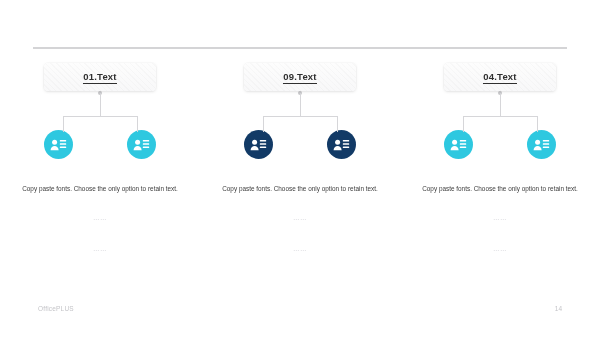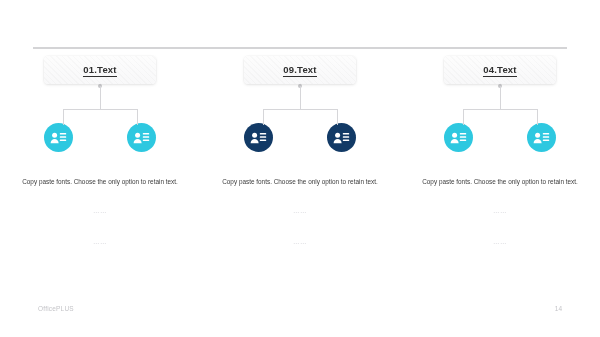--- a/index.html
+++ b/index.html
@@ -30,21 +30,21 @@
     top: 47px;
     width: 534px;
     height: 2px;
     background: #d4d4d6;
   }
 
   
   .columns {
     position: absolute;
     left: 0;
-    top: 56px;
+    top: 63px;
     width: 600px;
     display: flex;
     flex-direction: row;
   }
   .column {
     width: 200px;
     display: flex;
     flex-direction: column;
     align-items: center;
     position: relative;

